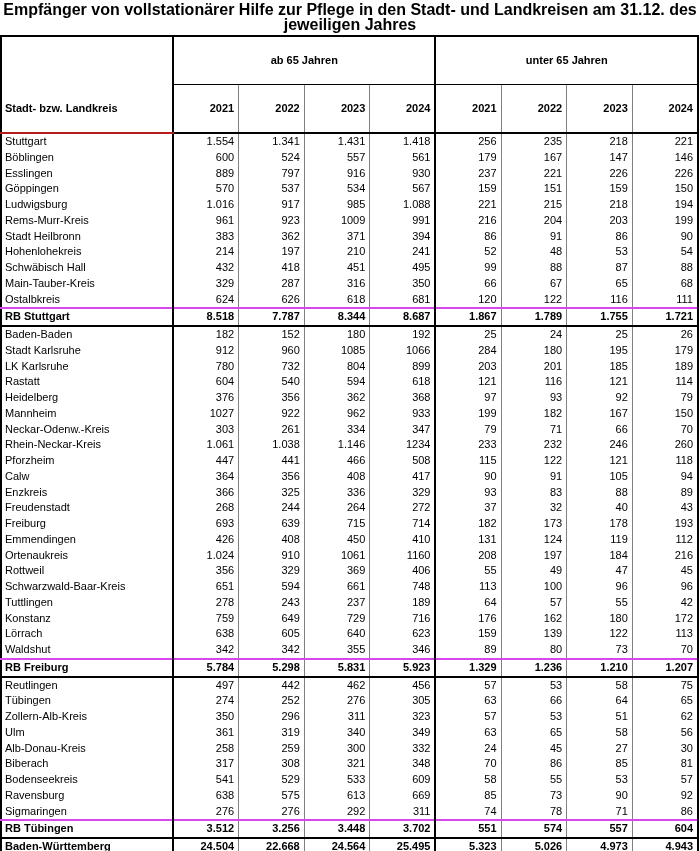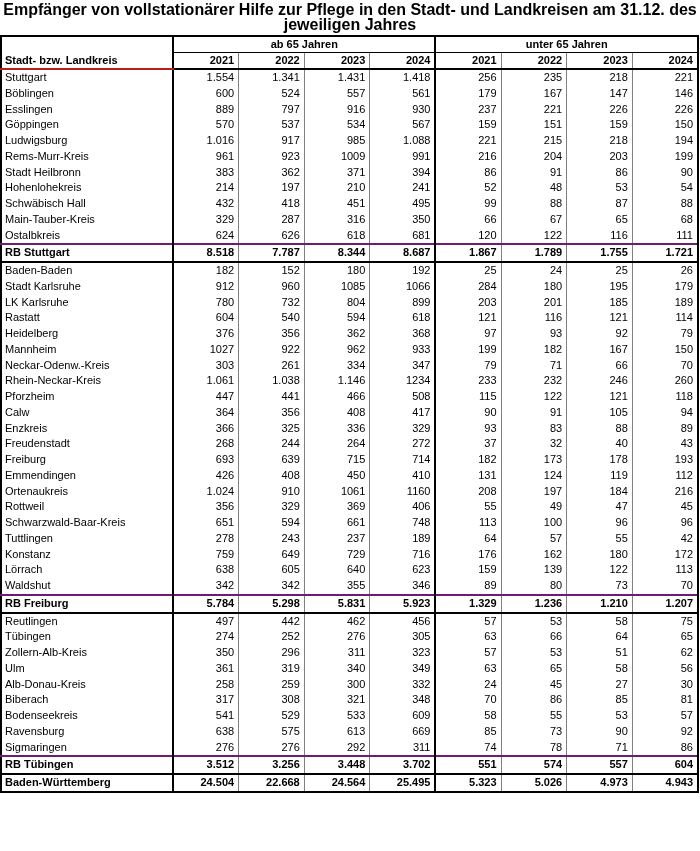--- a/index.html
+++ b/index.html
@@ -38,21 +38,21 @@
   th, td {
     font-size: 11px;
     overflow: hidden;
     white-space: nowrap;
     box-sizing: border-box;
   }
   thead th {
     font-weight: bold;
     height: 15px;
     line-height: 15px;
-    padding: 0;
+    padding: 16px;
   }
   th.corner {
     border-right: 2px solid #000;
   }
   th.group-h {
     text-align: center;
     border-bottom: 1px solid #000;
   }
   th.group-ab {
     border-right: 2px solid #000;
@@ -85,21 +85,21 @@
   }
   td.num {
     text-align: right;
     padding-right: 4px;
     border-right: 1px solid #808080;
   }
   td.num.c3 { border-right: 2px solid #000; }
   td.num.c7 { border-right: 2px solid #000; }
   tr.subtotal td {
     font-weight: bold;
-    border-top: 2px solid #701a75;
+    border-top: 2px solid #d946ef;
     border-bottom: 2px solid #000;
   }
   tr.total td {
     font-weight: bold;
     border-top: 2px solid #000;
   }
 </style>
 </head>
 <body>
 

